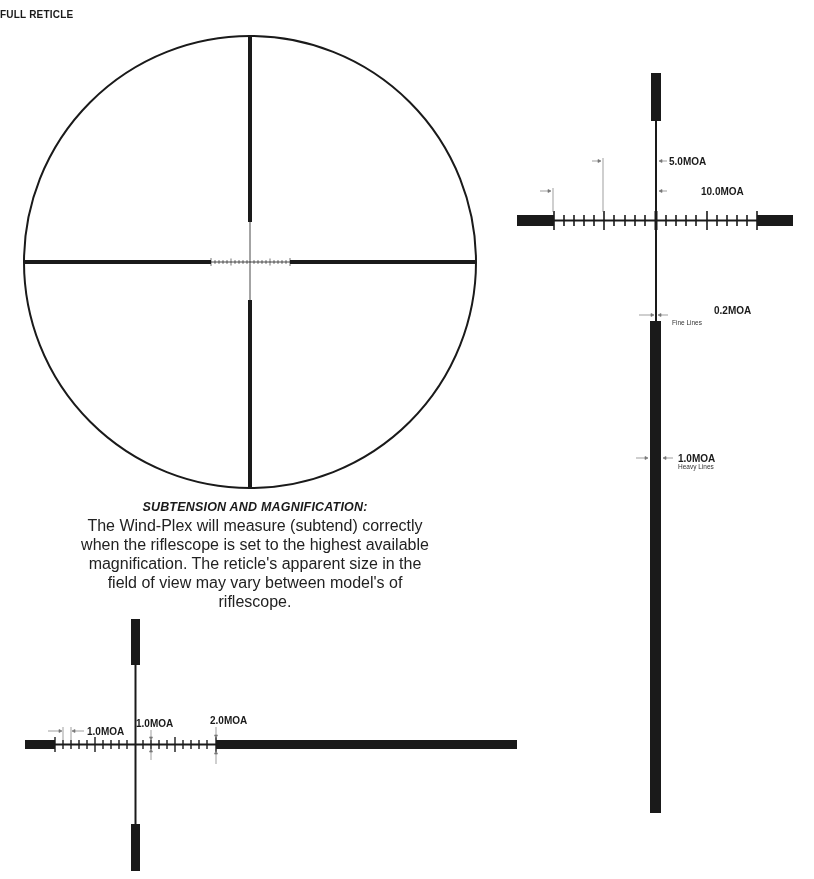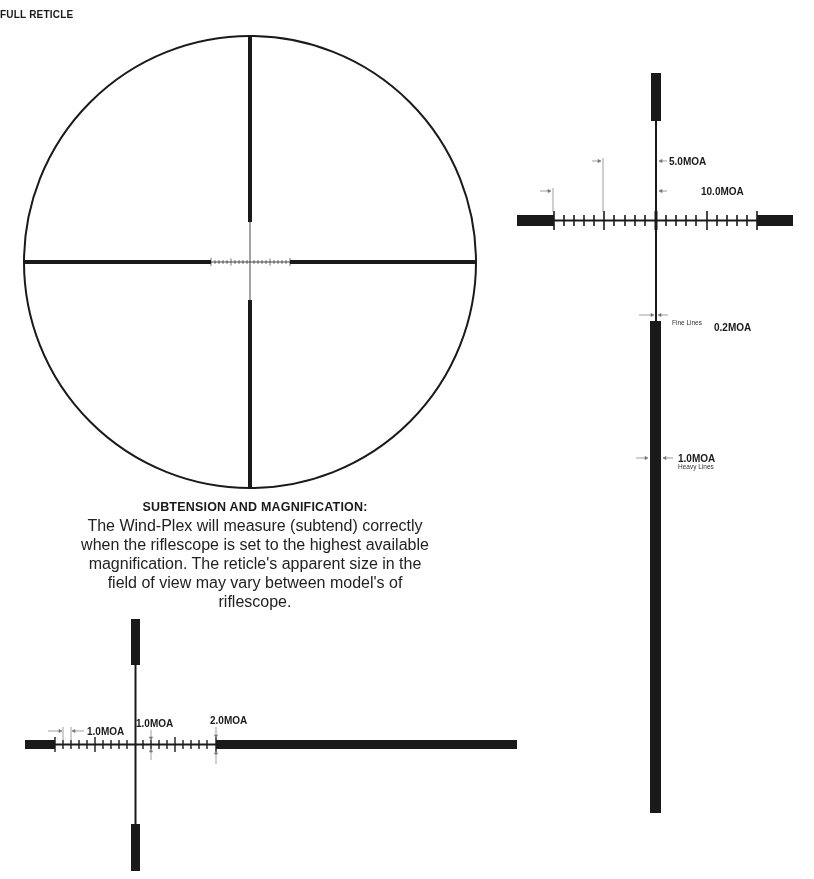--- a/index.html
+++ b/index.html
@@ -1,19 +1,19 @@
 <!DOCTYPE html>
 <html><head>
 <meta charset="utf-8">
 <style>
   html, body { margin: 0; padding: 0; background: #ffffff; }
   body { width: 814px; height: 879px; position: relative; overflow: hidden; font-family: "Liberation Sans", sans-serif; color: #1a1a1a; }
   svg { position: absolute; left: 0; top: 0; }
   .title { position: absolute; left: 0; width: 502px; top: 9px; font-size: 10px; font-weight: bold; letter-spacing: 0.2px; }
-  .sub-heading { position: absolute; left: 100px; width: 310px; top: 500px; text-align: center; font-size: 12.5px; font-weight: bold; letter-spacing: 0.2px; }
+  .sub-heading { position: absolute; left: 100px; width: 310px; top: 500px; text-align: center; font-size: 12.5px; font-weight: bold; letter-spacing: 0.2px; font-style: italic; }
   .sub-body { position: absolute; left: 80px; width: 350px; top: 516px; text-align: center; font-size: 16px; line-height: 19px; color: #222; }
   .lbl { position: absolute; font-size: 10px; font-weight: bold; color: #1a1a1a; white-space: nowrap; }
   .lbl-sm { position: absolute; font-size: 6.5px; color: #333; white-space: nowrap; }
 </style>
 </head>
 <body>
 
 <svg width="814" height="879" viewBox="0 0 814 879">
 
   <g>
@@ -151,20 +151,20 @@
   </g>
 </svg>
 
 <div class="title">FULL RETICLE</div>
 
 <div class="sub-heading">SUBTENSION AND MAGNIFICATION:</div>
 <div class="sub-body">The Wind-Plex will measure (subtend) correctly when the riflescope is set to the highest available magnification. The reticle's apparent size in the field of view may vary between model's of riflescope.</div>
 
 <div class="lbl" style="left:669px; top:156px;">5.0MOA</div>
 <div class="lbl" style="left:669px; top:186px;margin-left:32px;">10.0MOA</div>
-<div class="lbl" style="left:672px; top:322px;padding-left:42px;">0.2MOA</div>
+<div class="lbl" style="left:672px; top:305px;padding-left:42px;">0.2MOA</div>
 <div class="lbl-sm" style="left:672px; top:319px;">Fine Lines</div>
 <div class="lbl" style="left:678px; top:453px;">1.0MOA</div>
 <div class="lbl-sm" style="left:678px; top:463px;">Heavy Lines</div>
 
 <div class="lbl" style="left:87px; top:726px;">1.0MOA</div>
 <div class="lbl" style="left:136px; top:718px;">1.0MOA</div>
 <div class="lbl" style="left:210px; top:715px;">2.0MOA</div>
 
 </body></html>

